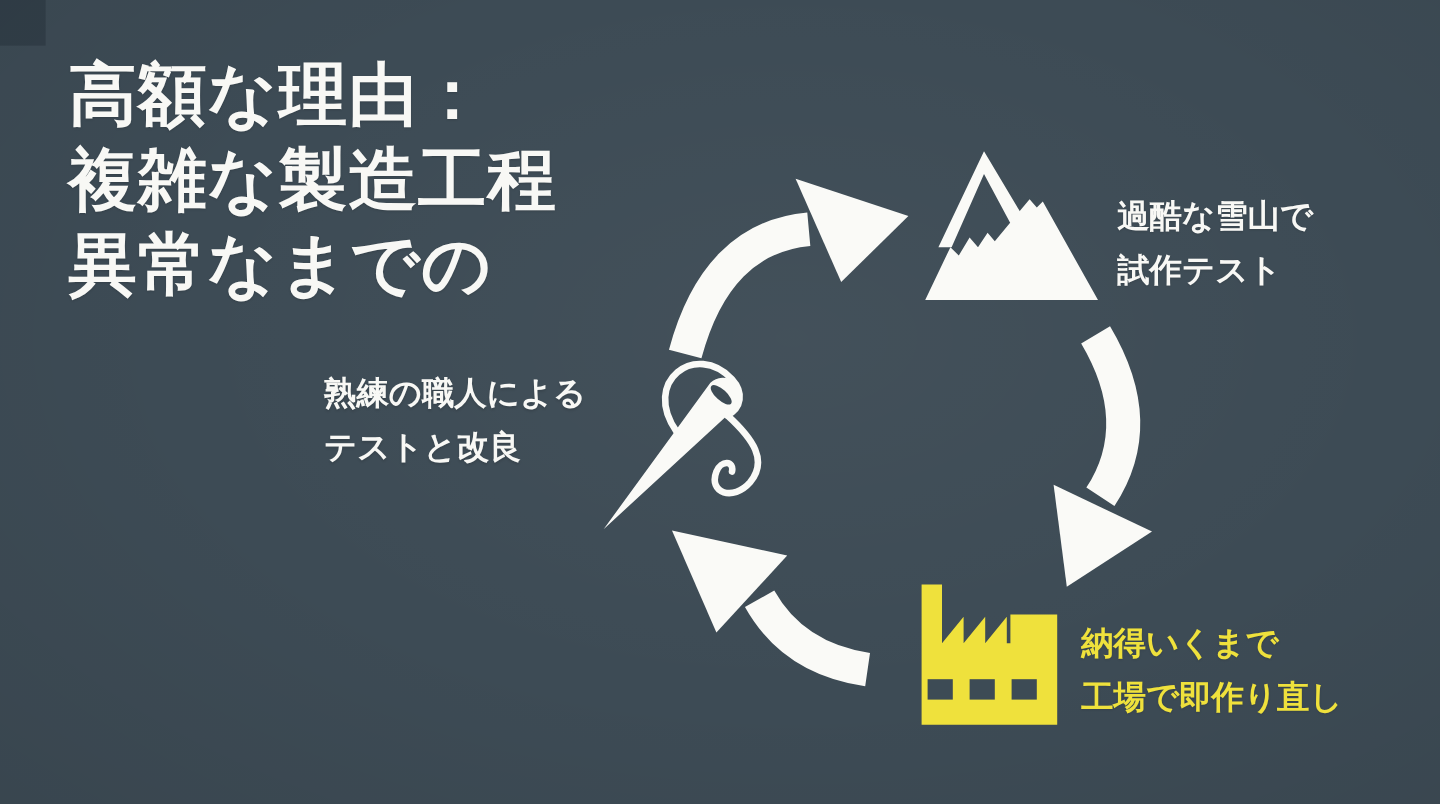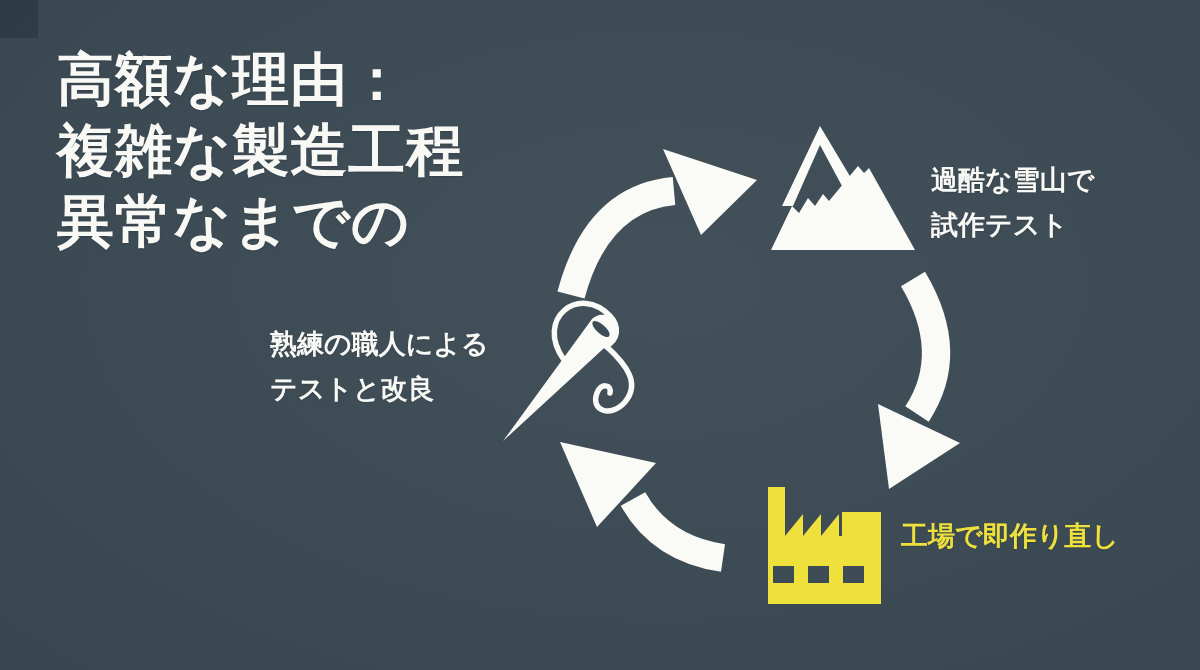--- a/index.html
+++ b/index.html
@@ -29,21 +29,21 @@
   }
   .step-label{
     position:absolute;
     color:#f8f8f5;
     font-size:27px;font-weight:800;
     line-height:45px;
     white-space:nowrap;
     text-shadow:0 1px 2px rgba(0,0,0,0.12);
   }
   .label-mountain{left:931px;top:158px;}
-  .label-craft{left:270px;top:322px;}
+  .label-craft{left:270px;top:306px;}
   .label-factory{left:901px;top:514px;color:#efe13c;}
   svg.diagram{position:absolute;left:0;top:0;}
 </style>
 </head>
 <body>
 
 <div class="stage">
   <div class="vignette"></div>
   <div class="corner-patch"></div>
 
@@ -94,15 +94,16 @@
     <div>過酷な雪山で</div>
     <div>試作テスト</div>
   </div>
 
   <div class="step-label label-craft">
     <div>熟練の職人による</div>
     <div>テストと改良</div>
   </div>
 
   <div class="step-label label-factory">
+    <div>納得いくまで</div>
     <div>工場で即作り直し</div>
   </div>
 </div>
 
 </body></html>

